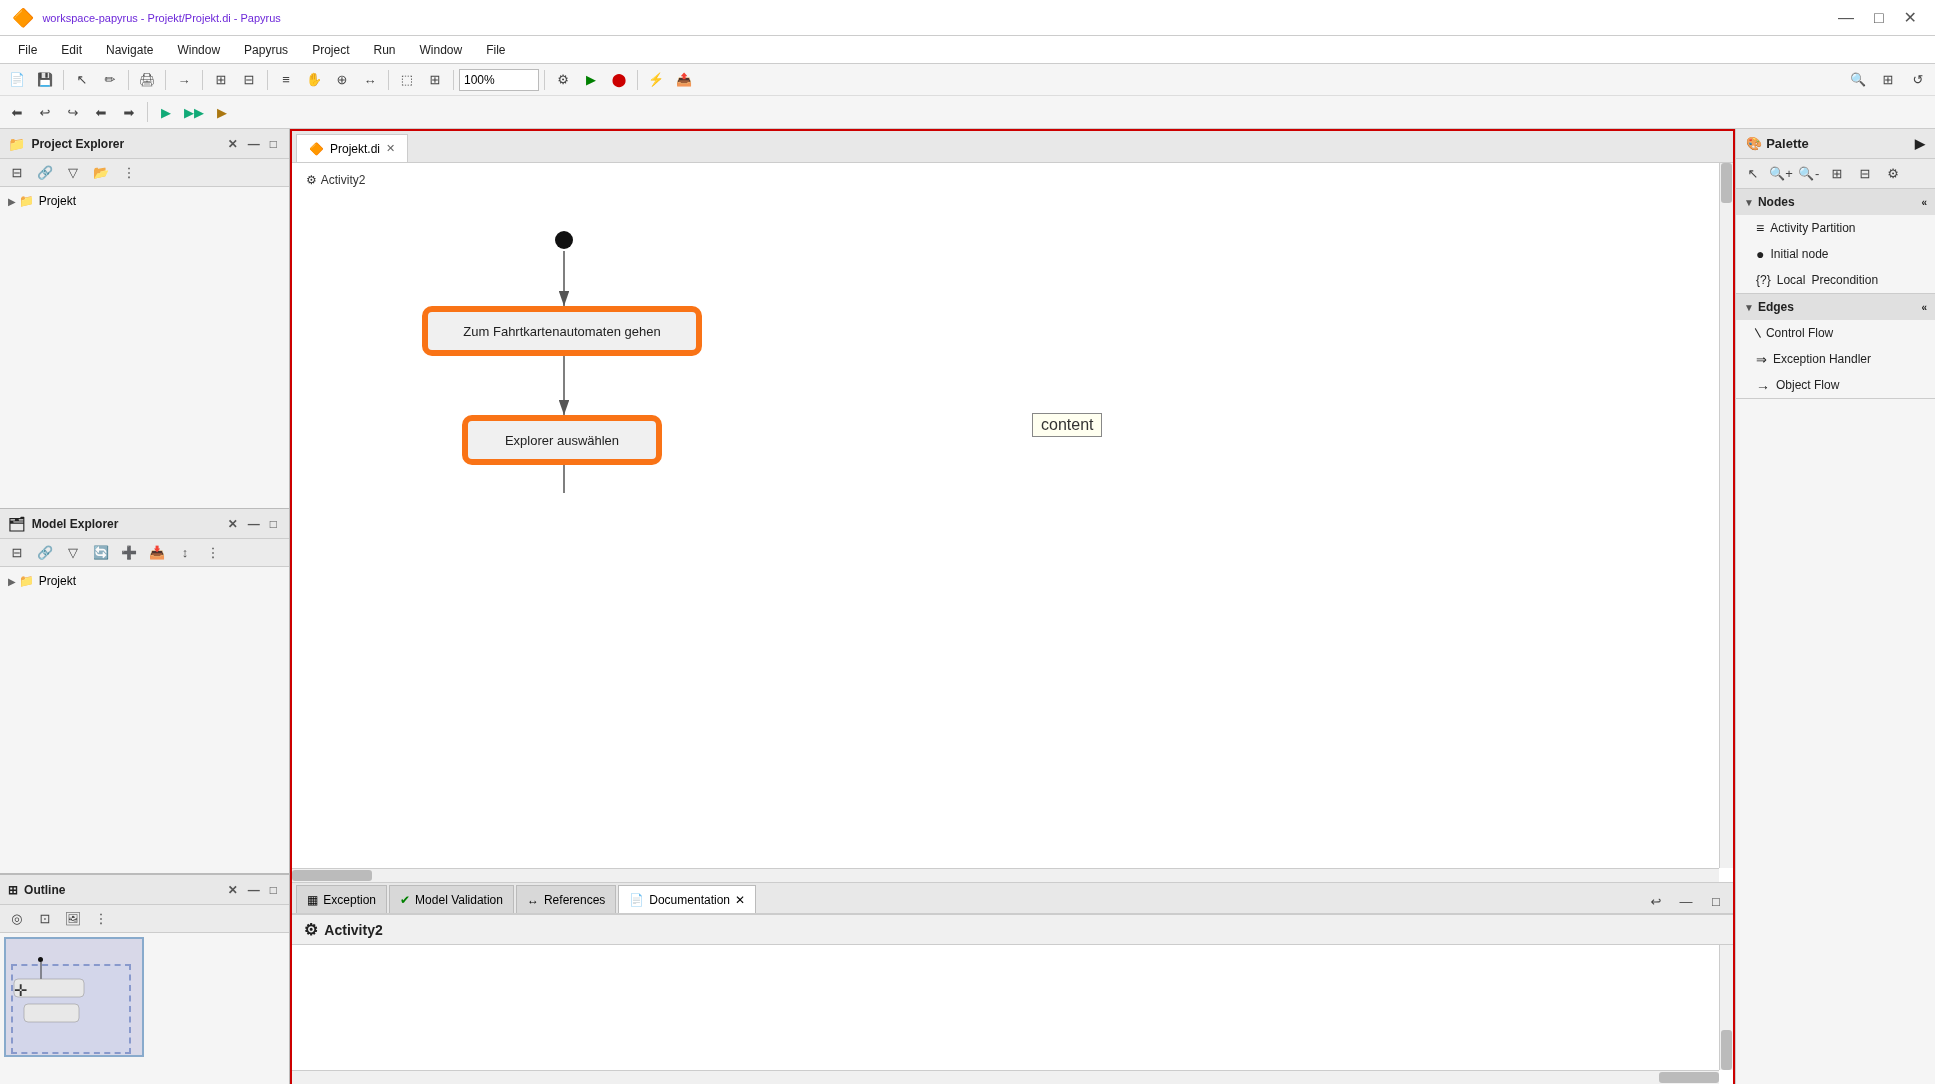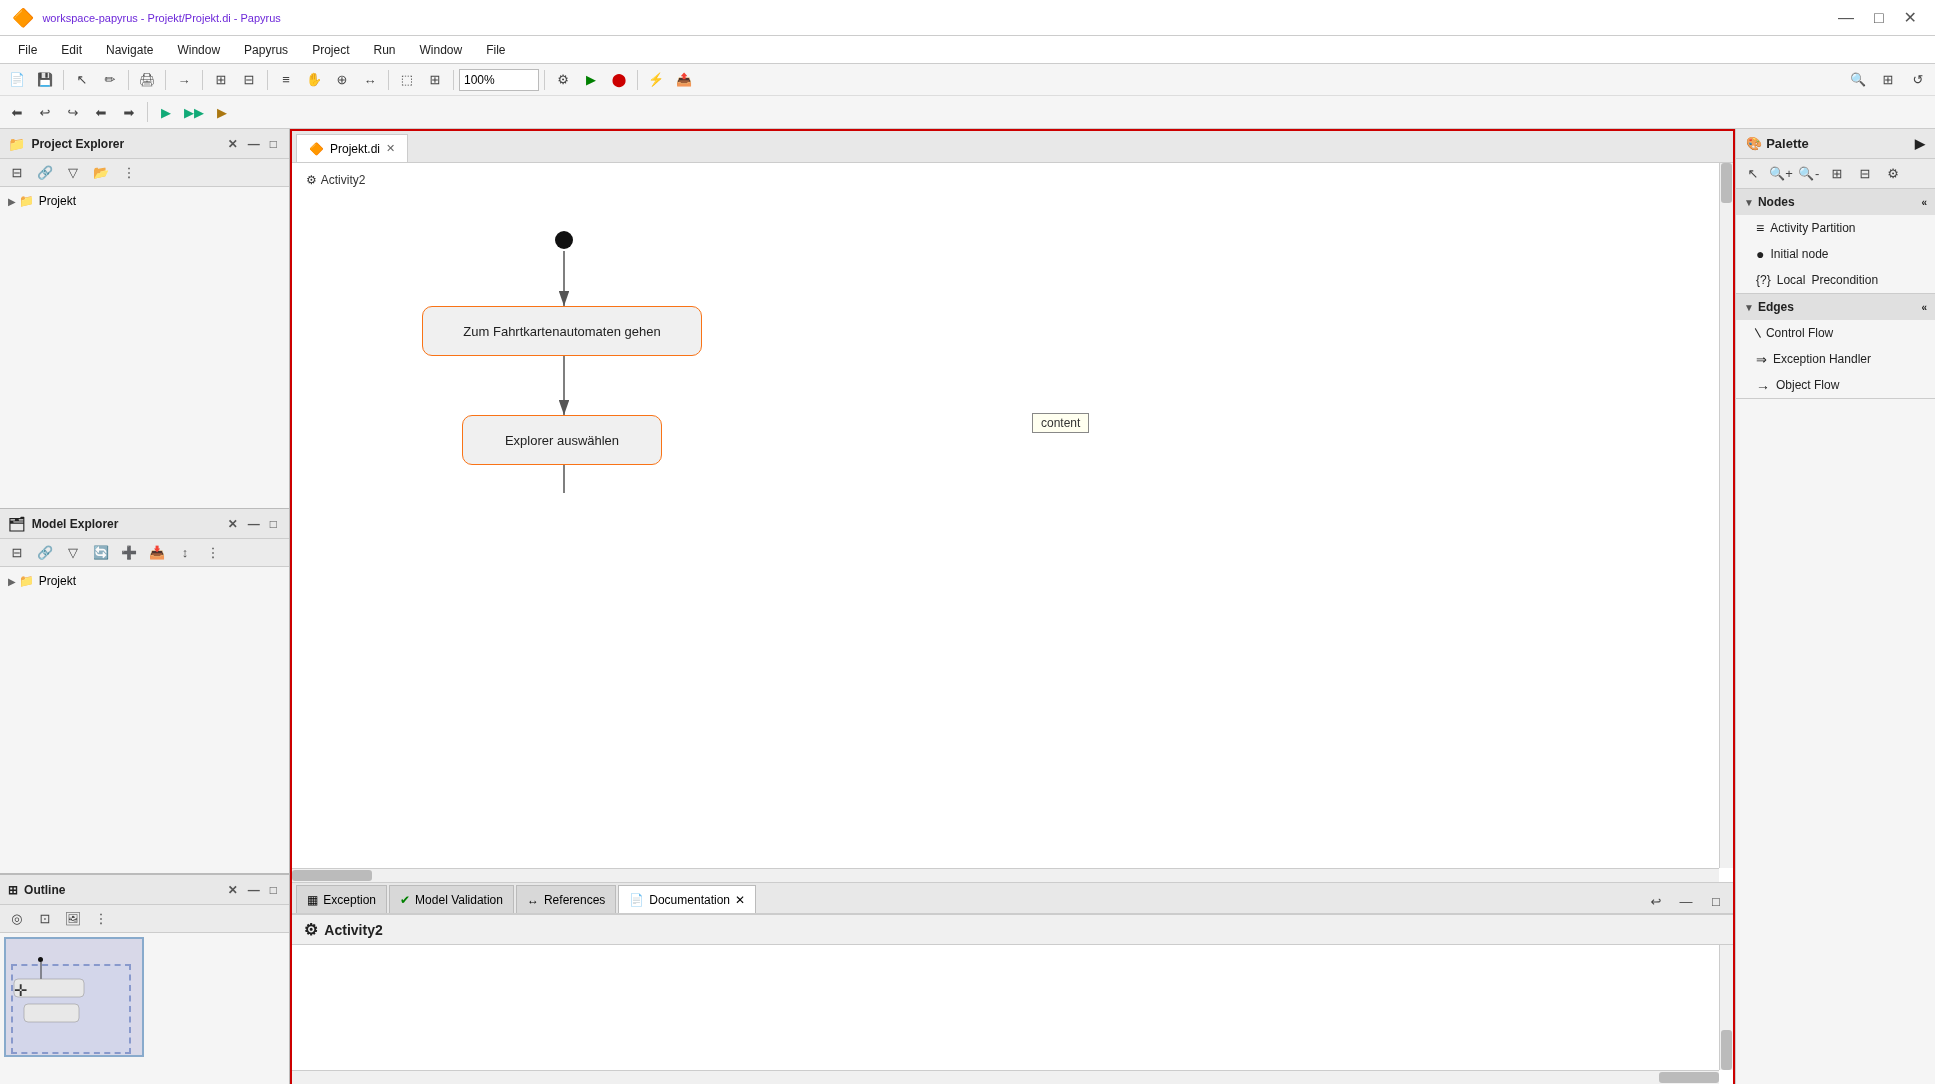--- a/index.html
+++ b/index.html
@@ -195,37 +195,37 @@
       width: 18px; height: 18px;
       background: #111;
       border-radius: 50%;
       position: absolute;
       top: 110px;
       left: 255px;
     }
 
     .action-node {
       position: absolute;
-      border: 1px solid #f97316;
+      border: 6px solid #f97316;
       background: #f0f0f0;
       border-radius: 10px;
       display: flex;
       align-items: center;
       justify-content: center;
       font-size: 13px;
       color: #222;
       cursor: pointer;
     }
 
     .content-label {
       position: absolute;
       border: 1px solid #888;
       background: #fffff0;
       padding: 2px 8px;
-      font-size: 12px;
+      font-size: 16px;
       color: #333;
     }
 
     
     .bottom-tabs {
       height: 32px;
       background: #e8e8e8;
       border-top: 1px solid #ccc;
       border-bottom: 1px solid #ccc;
       display: flex;

